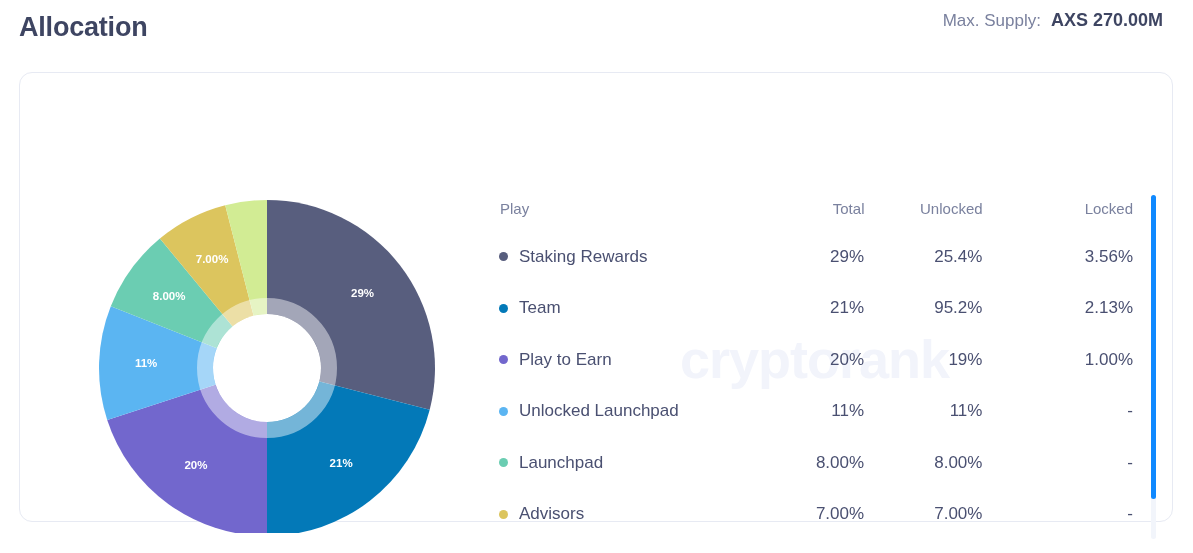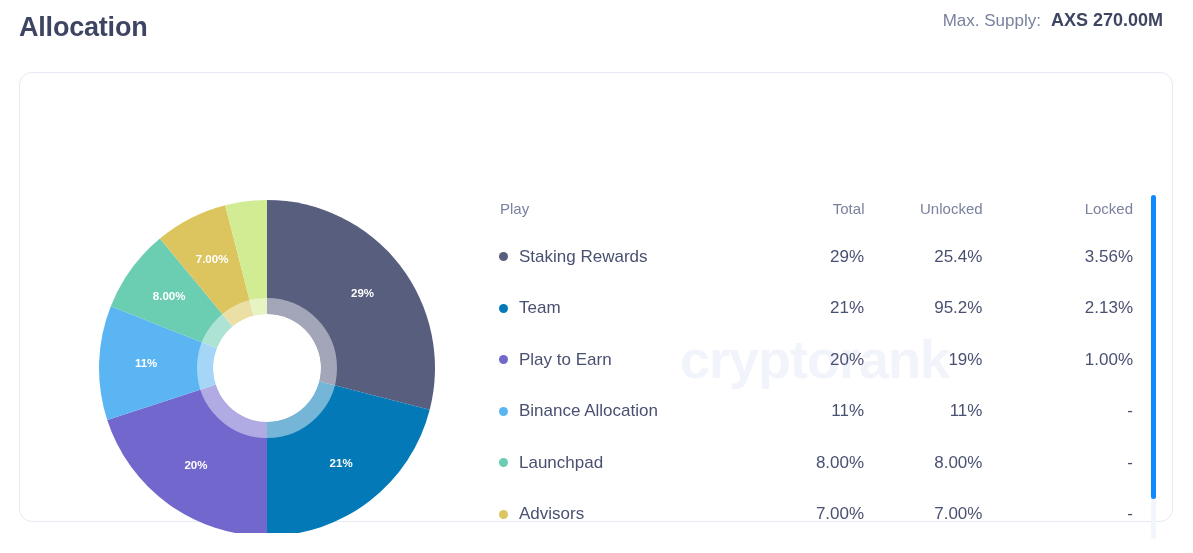--- a/index.html
+++ b/index.html
@@ -226,21 +226,21 @@
             <span class="dot" style="background: rgb(114, 103, 205);"></span>
             <span class="nm">Play to Earn</span>
           </div>
           <div class="c-total">20%</div>
           <div class="c-unlock">19%</div>
           <div class="c-lock">1.00%</div>
         </div>
         <div class="trow">
           <div class="c-name">
             <span class="dot" style="background: rgb(91, 181, 242);"></span>
-            <span class="nm">Binance Allocation</span>
+            <span class="nm">Unlocked Launchpad</span>
           </div>
           <div class="c-total">11%</div>
           <div class="c-unlock">11%</div>
           <div class="c-lock">-</div>
         </div>
         <div class="trow">
           <div class="c-name">
             <span class="dot" style="background: rgb(107, 205, 178);"></span>
             <span class="nm">Launchpad</span>
           </div>

